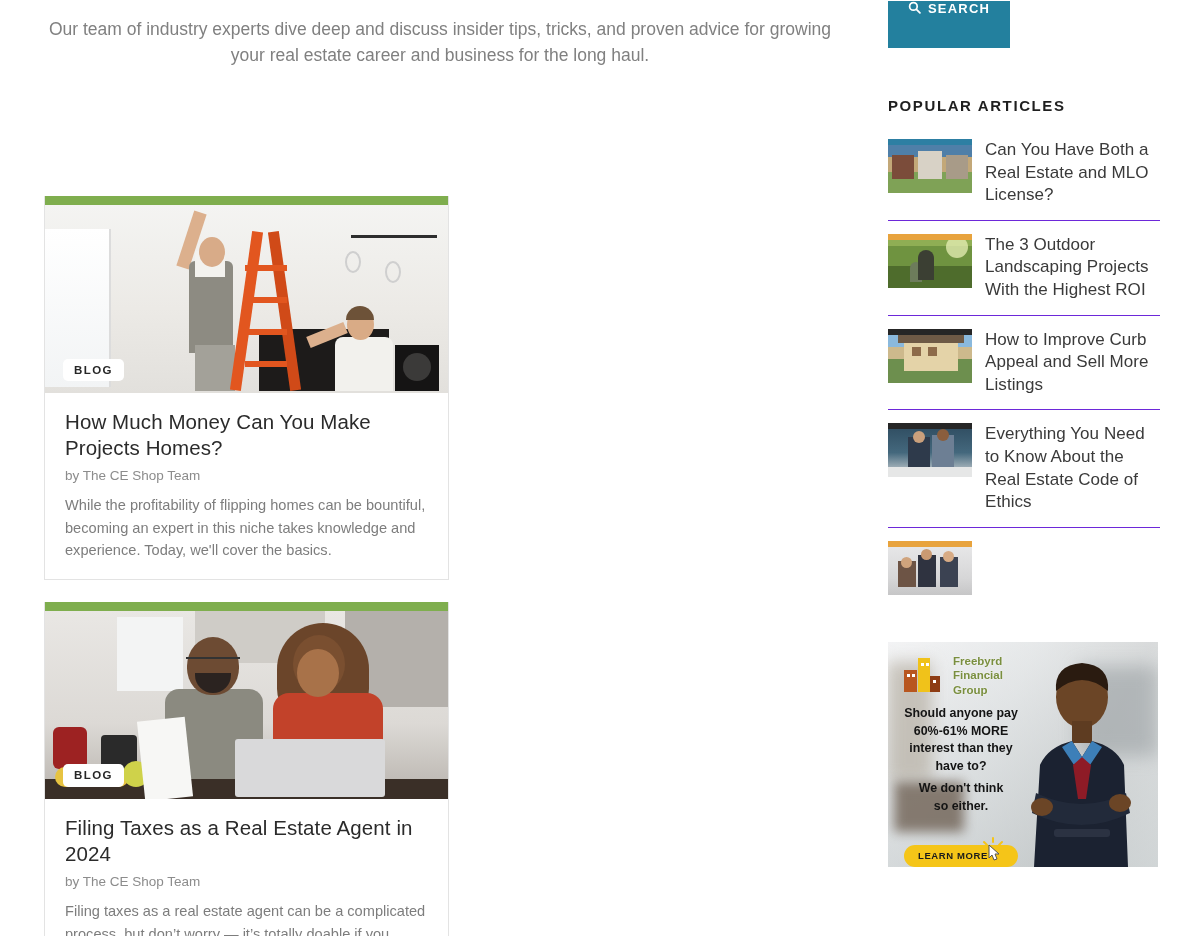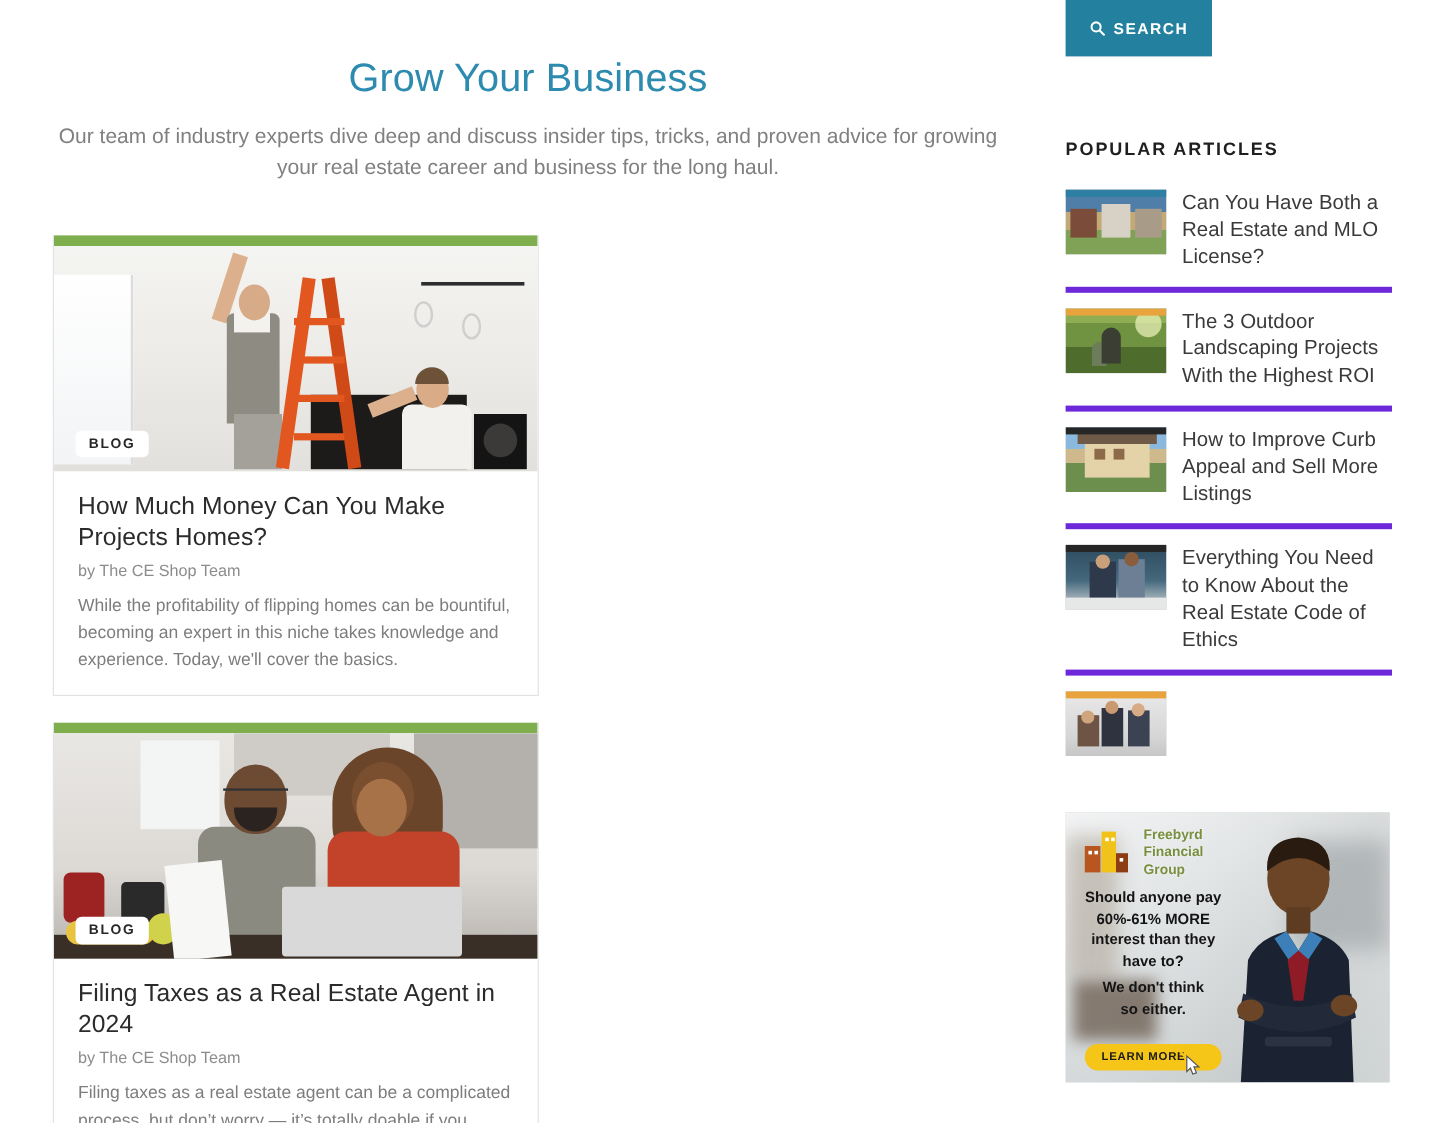--- a/index.html
+++ b/index.html
@@ -133,52 +133,52 @@
   
   .sidebar {
     position: absolute;
     left: 888px;
     top: 0px;
     width: 272px;
   }
 
   .search-button {
     display: inline-flex;
-    align-items: center;
+    align-items: flex-start;
     gap: 7px;
     background: #23809e;
     color: #ffffff;
     border: none;
     padding: 0 20px;
     height: 47px;
     font-size: 13px;
     font-weight: 600;
     letter-spacing: 1.2px;
     cursor: pointer;
     font-family: "Liberation Sans", sans-serif;
   }
   .search-button svg { display: block; }
 
   .sidebar-heading {
-    margin-top: 69px;
+    margin-top: 49px;
     font-size: 15px;
     font-weight: 700;
     letter-spacing: 1.6px;
     color: #1f1f1f;
   }
 
   .popular-list {
     margin-top: 12px;
   }
 
   .popular-item {
     display: flex;
     gap: 13px;
     padding: 13px 0 13px 0;
-    border-bottom: 5px solid #6d28d9;
+    border-bottom: 1px solid #6d28d9;
     cursor: pointer;
   }
   .popular-item:last-child { border-bottom: none; }
 
   .thumb {
     position: relative;
     width: 84px;
     min-width: 84px;
     height: 54px;
     overflow: hidden;
@@ -274,21 +274,21 @@
     text-align: center;
     color: #141414;
     font-size: 12.4px;
     font-weight: 700;
     line-height: 1.42;
   }
 
   .ad-cta {
     position: absolute;
     left: 16px;
-    bottom: 10px;
+    bottom: 0;
     background: #f5c518;
     color: #1b1b1b;
     font-size: 9.5px;
     font-weight: 700;
     letter-spacing: 0.6px;
     padding: 6px 30px 6px 14px;
     border-radius: 11px;
     line-height: 1;
   }
   .ad-cursor {
@@ -376,21 +376,20 @@
   .t5 .hb { left:33px; top:8px; width:11px; height:11px; border-radius:50%; background:#c99a72; }
   .t5 .hc { left:55px; top:10px; width:11px; height:11px; border-radius:50%; background:#d7ab85; }
 </style>
 </head>
 <body>
 
 <div class="page">
 
   <div class="main-col">
 
-    <h1 class="page-title">Grow Your Business</h1>
     <p class="page-subtitle">Our team of industry experts dive deep and discuss insider tips, tricks, and proven advice for growing your real estate career and business for the long haul.</p>
 
     <div class="card-grid">
 
       <div class="card">
         <div class="card-accent"></div>
         <div class="card-media">
           <div class="photo ph ph1">
             <i class="win"></i>
               <i class="tv"></i>

